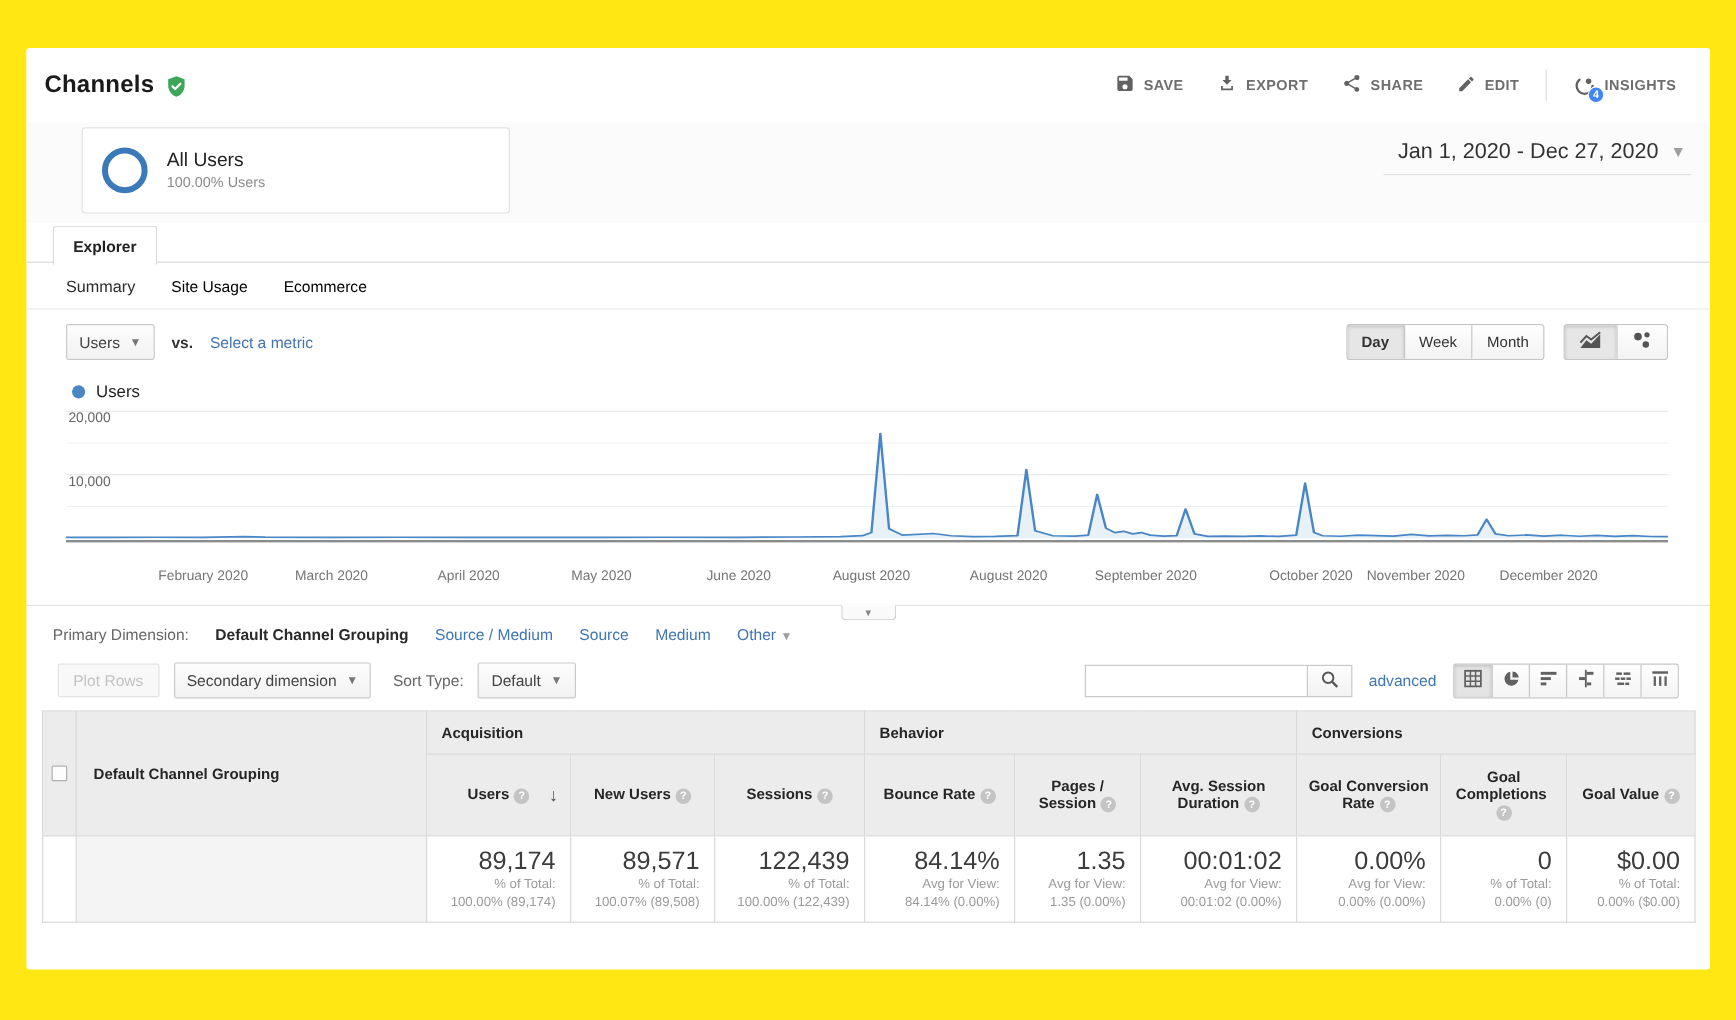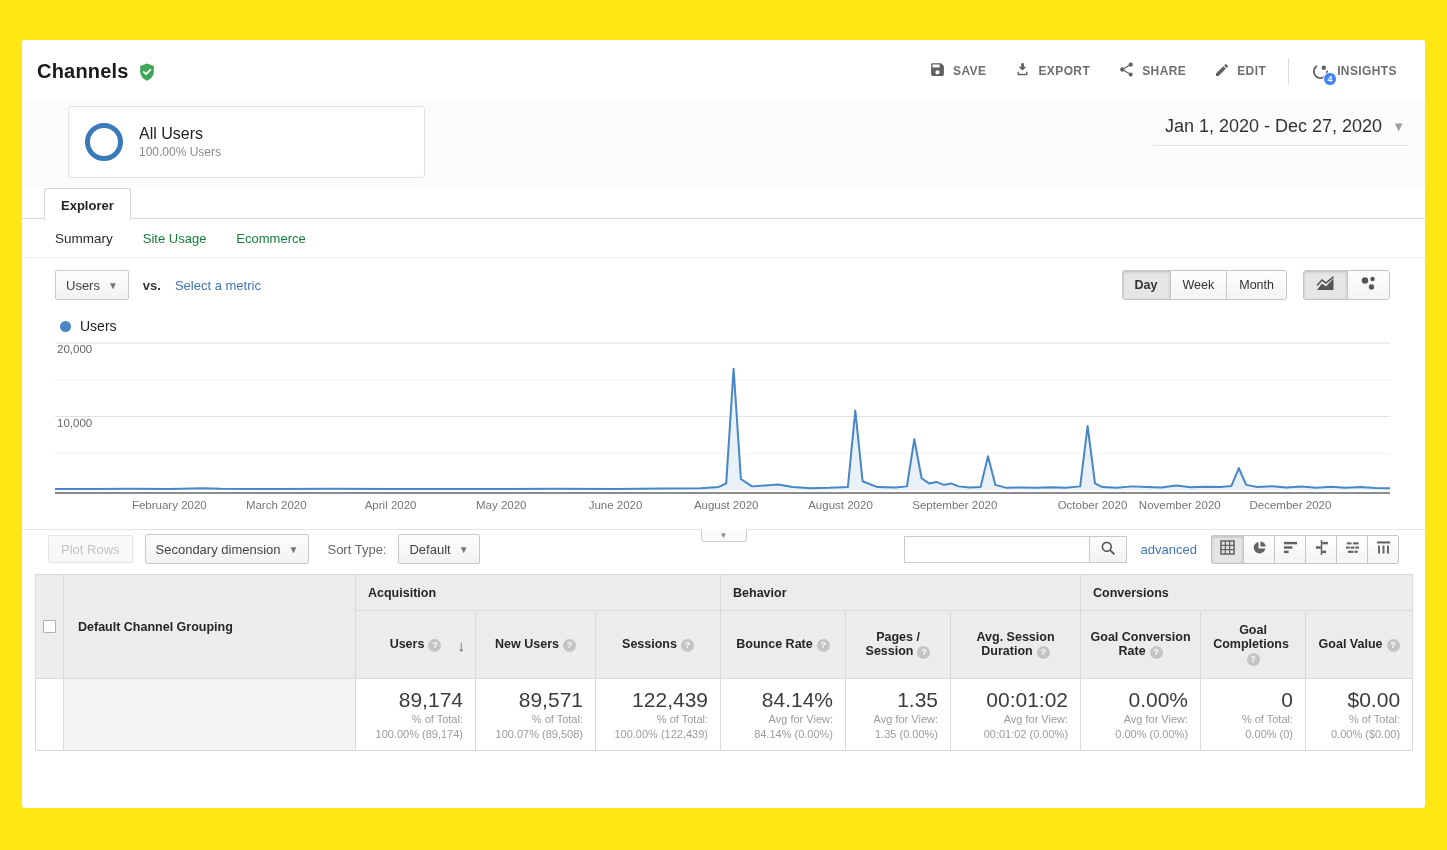--- a/index.html
+++ b/index.html
@@ -45,21 +45,21 @@
   .date-range .caret { color:#9e9e9e; font-size:13px; }
 
   
   .explorer-row { height:33px; padding-left:22px; border-bottom:1px solid #d9d9d9; position:relative; background:#fff; }
   .explorer-tab { display:inline-block; height:33px; line-height:33px; padding:0 16px; margin-top:1px;
                   background:#fff; border:1px solid #d9d9d9; border-bottom:1px solid #fff; border-radius:3px 3px 0 0;
                   font-size:13px; font-weight:bold; color:#222; position:relative; top:1px; cursor:pointer; }
   .subnav { height:39px; display:flex; align-items:center; gap:30px; padding-left:33px; border-bottom:1px solid #ececec; }
   .subtab { font-size:13.5px; text-decoration:none; cursor:pointer; }
   .subtab.active { color:#2b2b2b; }
-  .subtab.link { color:#15803d; }
+  .subtab.link { color:#000000; }
 
   
   .controls-row { height:54px; display:flex; align-items:center; justify-content:space-between; padding:0 35px 0 33px; }
   .controls-left { display:flex; align-items:center; gap:14px; }
   .ga-btn { height:30px; display:inline-flex; align-items:center; gap:8px; padding:0 10px;
             background:linear-gradient(#fdfdfd,#f2f2f2); border:1px solid #c9c9c9; border-radius:2px;
             font-family:inherit; font-size:13px; color:#444; cursor:pointer; }
   .ga-btn .caret { font-size:10px; color:#777; }
   .vs-label { font-size:13px; font-weight:bold; color:#333; }
   .link { color:#4175b2; font-size:13px; text-decoration:none; cursor:pointer; }
@@ -69,21 +69,21 @@
                       background:linear-gradient(#fefefe,#f3f3f3); font-family:inherit; font-size:12.5px; color:#333; cursor:pointer;
                       display:inline-flex; align-items:center; }
   .btn-group button:first-child { border-left:none; }
   .btn-group button.active { background:#e6e6e6; box-shadow:inset 0 1px 3px rgba(0,0,0,.18); font-weight:bold; }
   .btn-group button svg { fill:#555; }
 
   
   .chart-section { position:relative; padding-bottom:14px; }
   .legend { display:flex; align-items:center; gap:9px; padding:6px 0 8px 38px; font-size:14px; color:#222; }
   .legend .dot { width:11px; height:11px; border-radius:50%; }
-  .chart-plot { position:relative; height:152px; margin:0 35px 0 33px; border-bottom:2px solid #8c8c8c;text-decoration:underline; }
+  .chart-plot { position:relative; height:110px; margin:0 35px 17px 33px; border-bottom:2px solid #8c8c8c;text-decoration:underline; }
   .chart-plot svg { position:absolute; left:0; top:0; width:100%; height:100%; }
   .ytick { position:absolute; left:2px; font-size:11.5px; color:#666; }
   .chart-xlabels { position:relative; height:22px; margin:0 35px 0 33px; }
   .chart-xlabels span { position:absolute; top:5px; transform:translateX(-50%); font-size:11.5px; color:#757575; white-space:nowrap; }
   .chart-drawer { position:absolute; left:50%; transform:translateX(-50%); bottom:-12px; width:46px; height:13px;
                   background:#fafafa; border:1px solid #ccc; border-top:1px solid #fff; border-radius:0 0 4px 4px;
                   text-align:center; font-size:8px; line-height:11px; color:#888; cursor:pointer; z-index:2; }
   .chart-bottom-line { position:absolute; left:0; right:0; bottom:0; border-bottom:1px solid #e3e3e3; }
 
   
@@ -272,20 +272,31 @@
         <span style="left: 58.8398%;">August 2020</span>
         <span style="left: 67.4033%;">September 2020</span>
         <span style="left: 75.6906%; margin-left: 27px;">October 2020</span>
         <span style="left: 84.2541%;">November 2020</span>
         <span style="left: 92.5414%;">December 2020</span>
       </div>
     <div class="chart-bottom-line"></div>
     <div class="chart-drawer">▼</div>
   </section>
 
+  <div class="dimension-row">
+    <span class="dim-label">Primary Dimension:</span>
+    <span class="dim-active">Default Channel Grouping</span>
+    <a class="dim-link">Source / Medium</a>
+    <a class="dim-link">Source</a>
+    <a class="dim-link">Medium</a>
+    <a class="dim-link">
+      <span>Other</span>
+      <span class="caret"> ▼</span>
+    </a>
+  </div>
 
   <div class="toolbar-row">
     <div class="toolbar-left">
       <button class="btn-disabled">Plot Rows</button>
       <button class="ga-btn">
         <span>Secondary dimension</span>
         <span class="caret">▼</span>
       </button>
       <span class="sort-label">Sort Type:</span>
       <button class="ga-btn">

